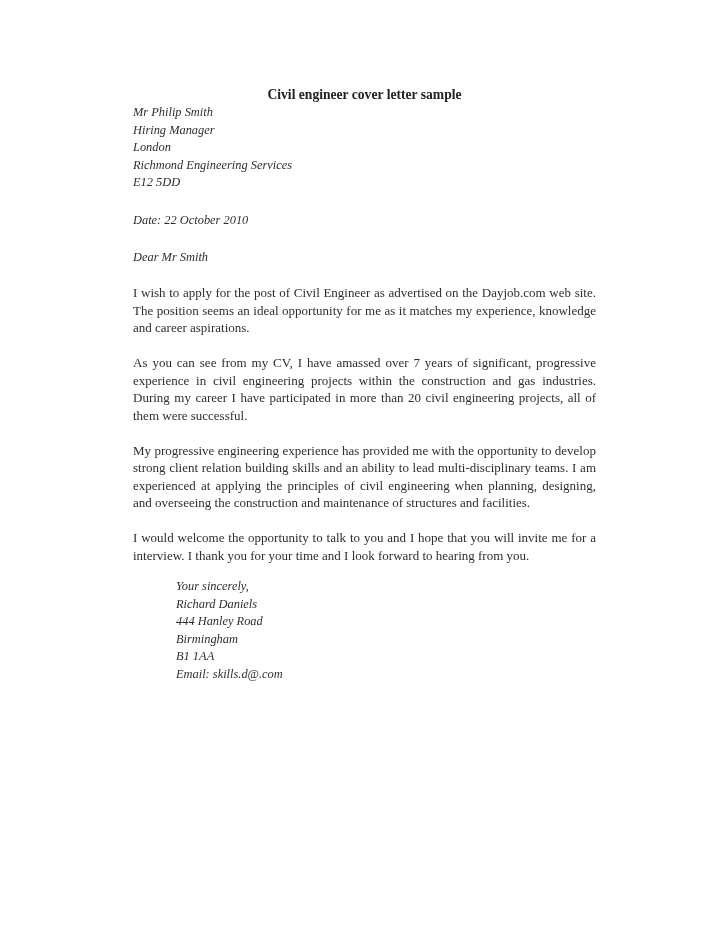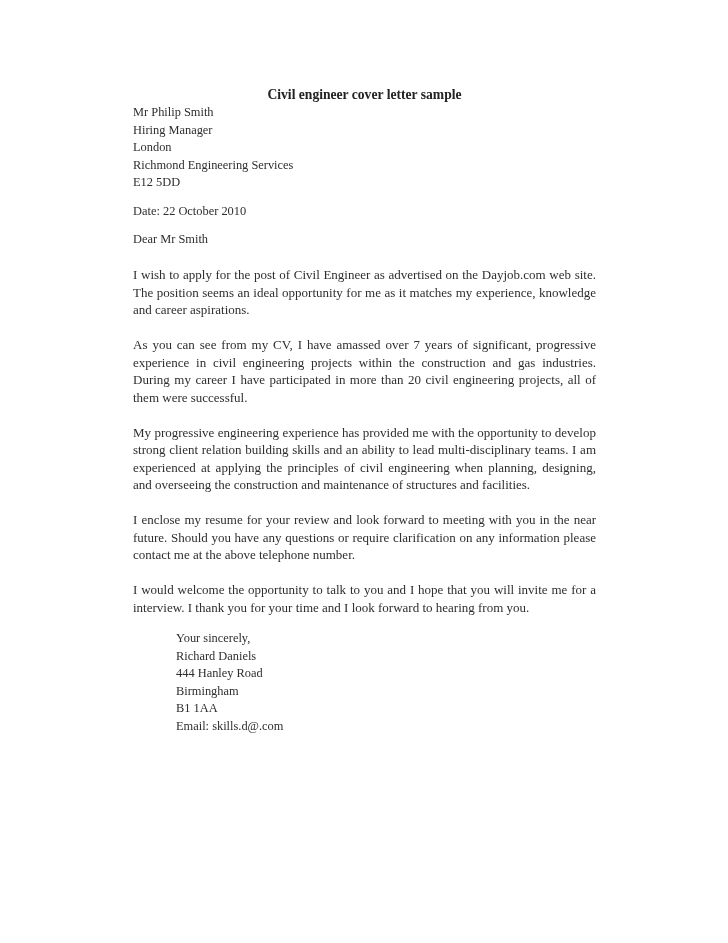--- a/index.html
+++ b/index.html
@@ -27,23 +27,24 @@
     font-weight: bold;
     font-size: 13.6px;
     line-height: 19px;
     color: #222222;
     margin: 0;
   }
   .line {
     font-size: 12.4px;
     line-height: 17.5px;
     white-space: nowrap;
+    font-style: italic;
   }
   .block {
-    margin-top: 11px;
+    margin-top: 20px;
   }
   p.para {
     text-align: justify;
     font-size: 13px;
     line-height: 17.5px;
     margin: 17.5px 0 0 0;
   }
   .closing-block {
     margin-top: 14px;
     margin-left: 43px;
@@ -69,21 +70,20 @@
       <div class="line">Date: 22 October 2010</div>
     </div>
 
     <div class="block">
       <div class="line">Dear Mr Smith</div>
     </div>
 
     <p class="para">I wish to apply for the post of Civil Engineer as advertised on the Dayjob.com web site. The position seems an ideal opportunity for me as it matches my experience, knowledge and career aspirations.</p>
     <p class="para">As you can see from my CV, I have amassed over 7 years of significant, progressive experience in civil engineering projects within the construction and gas industries. During my career I have participated in more than 20 civil engineering projects, all of them were successful.</p>
     <p class="para">My progressive engineering experience has provided me with the opportunity to develop strong client relation building skills and an ability to lead multi-disciplinary teams. I am experienced at applying the principles of civil engineering when planning, designing, and overseeing the construction and maintenance of structures and facilities.</p>
-    <p class="para">I enclose my resume for your review and look forward to meeting with you in the near future. Should you have any questions or require clarification on any information please contact me at the above telephone number.</p>
     <p class="para">I would welcome the opportunity to talk to you and I hope that you will invite me for a interview. I thank you for your time and I look forward to hearing from you.</p>
 
     <div class="block closing-block">
       <div class="line">Your sincerely,</div>
       <div class="line">Richard Daniels</div>
       <div class="line">444 Hanley Road</div>
       <div class="line">Birmingham</div>
       <div class="line">B1 1AA</div>
       <div class="line">Email: skills.d@.com</div>
     </div>

